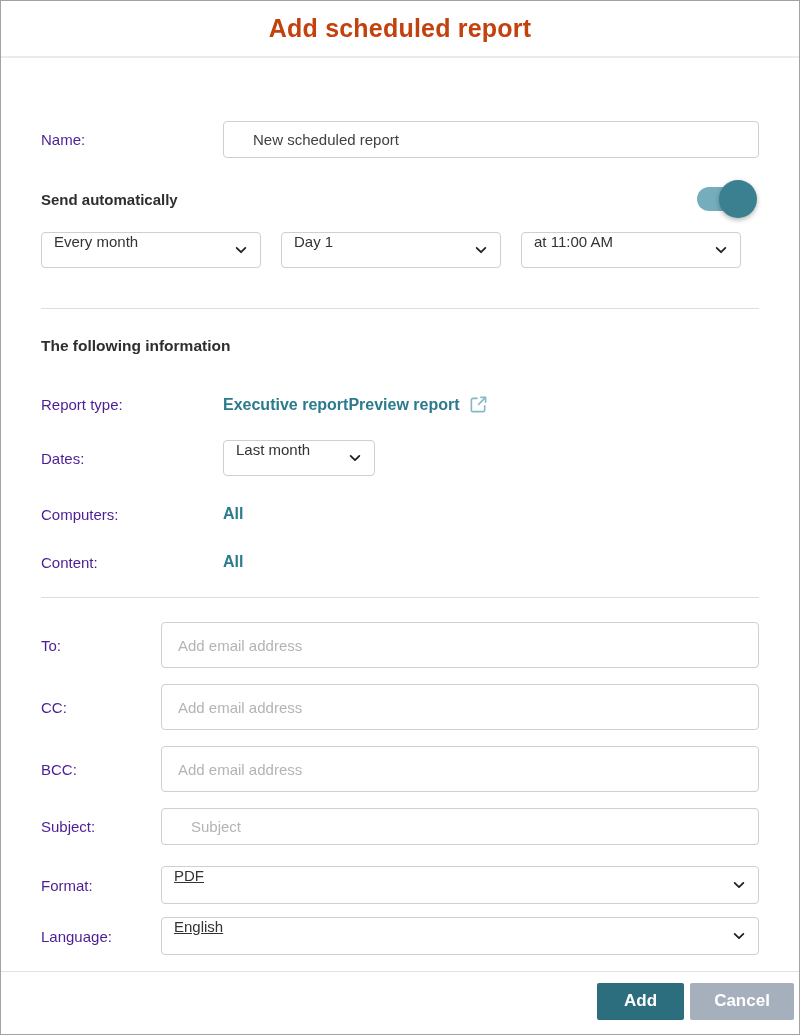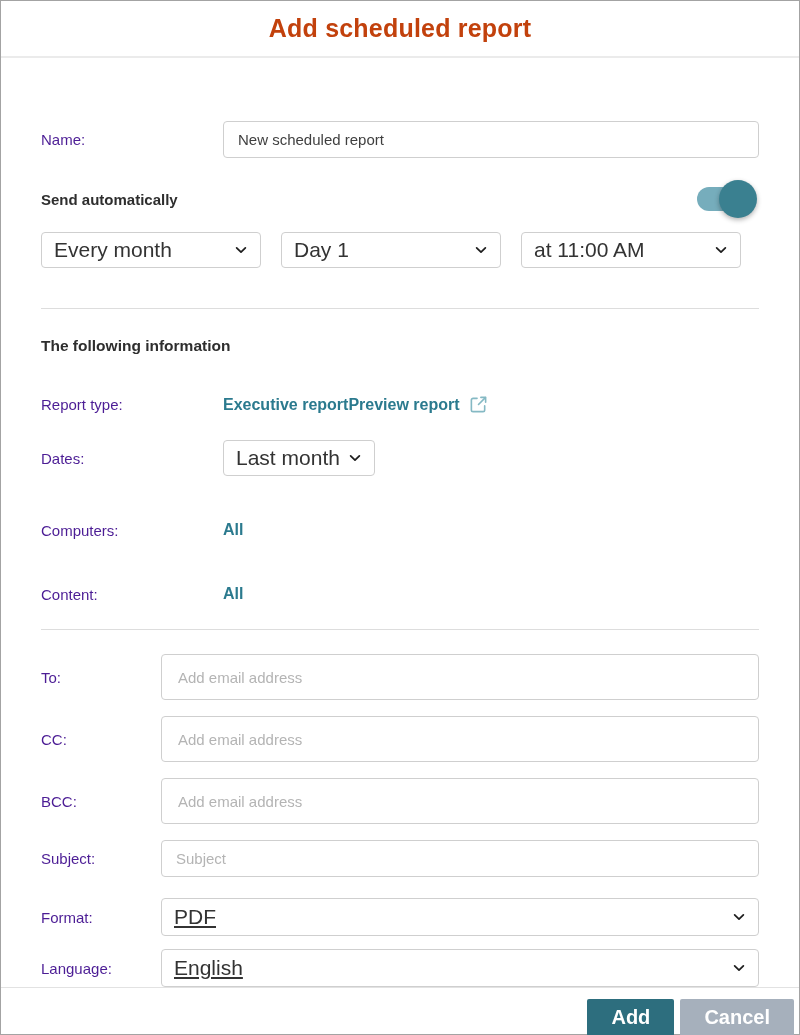--- a/index.html
+++ b/index.html
@@ -41,35 +41,34 @@
   .label-col-wide { width: 182px; flex: 0 0 182px; }
   .label-col-narrow { width: 120px; flex: 0 0 120px; }
   .bold { font-weight: bold; color: #2e2e2e; }
   
   .text-input {
     border: 1px solid #cfcfcf;
     border-radius: 4px;
     font-family: "Liberation Sans", sans-serif;
     font-size: 15px;
     color: #3f3f3f;
-    padding: 0 14px;
+    padding: 0 29px;
     outline: none;
     background: #fff;
   }
   .text-input::placeholder { color: #b4b4b4; opacity: 1; }
   
   .select {
     border: 1px solid #cfcfcf;
     border-radius: 4px;
     background: #fff;
     display: flex;
-    align-items: center;
     justify-content: space-between;
     padding: 0 12px;
-    font-size: 21px;
+    font-size: 15px;
     color: #333;
     cursor: pointer;
   }
   .select .chev { display: flex; align-items: center; flex: 0 0 auto; margin-left: 8px; }
   
   .name-row { margin-top: 63px; }
   .name-row input { width: 538px; height: 37px; }
   
   .send-row { margin-top: 22px; height: 38px; justify-content: space-between; }
   .toggle {
@@ -110,21 +109,21 @@
     font-size: 16px;
     font-weight: bold;
     text-decoration: none;
     display: inline-flex;
     align-items: center;
     gap: 9px;
     cursor: pointer;
   }
   .dates-row { margin-top: 26px; }
   .dates-row .select { width: 152px; height: 36px; }
-  .info-link-row { margin-top: 44px; height: 20px; }
+  .info-link-row { margin-top: 28px; height: 20px; }
   
   .email-row { margin-top: 16px; }
   .email-row.first { margin-top: 24px; }
   .email-row input { width: 600px; height: 46px; padding: 4px 16px; }
   .subject-row { margin-top: 16px; }
   .subject-row input { width: 600px; height: 37px; }
   .format-row { margin-top: 21px; }
   .format-row .select, .language-row .select { width: 600px; height: 38px; text-decoration: underline; }
   .language-row { margin-top: 13px; }
   
@@ -136,21 +135,21 @@
     align-items: center;
     justify-content: flex-end;
     gap: 6px;
     padding: 0 5px 4px 0;
   }
   .btn {
     height: 37px;
     border: none;
     border-radius: 2px;
     font-family: "Liberation Sans", sans-serif;
-    font-size: 20px;
+    font-size: 17px;
     font-weight: bold;
     color: #fff;
     cursor: pointer;
     padding: 0 24px;
   }
   .btn-add { background: #2d6e7e; min-width: 87px; }
   .btn-cancel { background: #a6b0bc; min-width: 104px; }
 </style>
 </head>
 <body>

